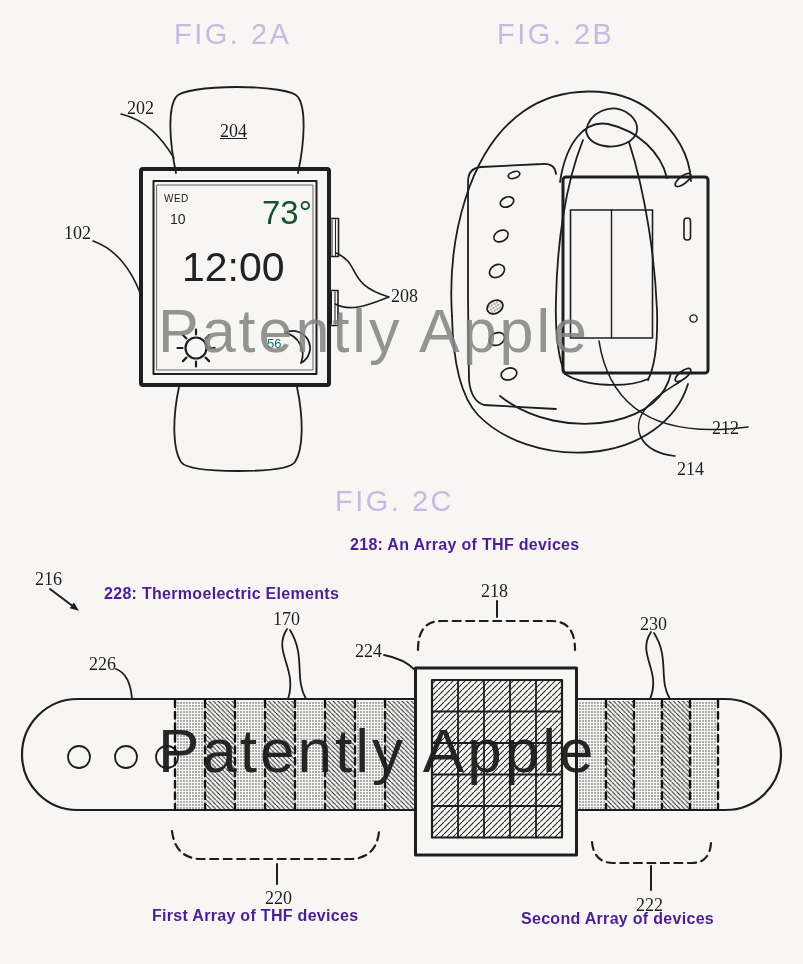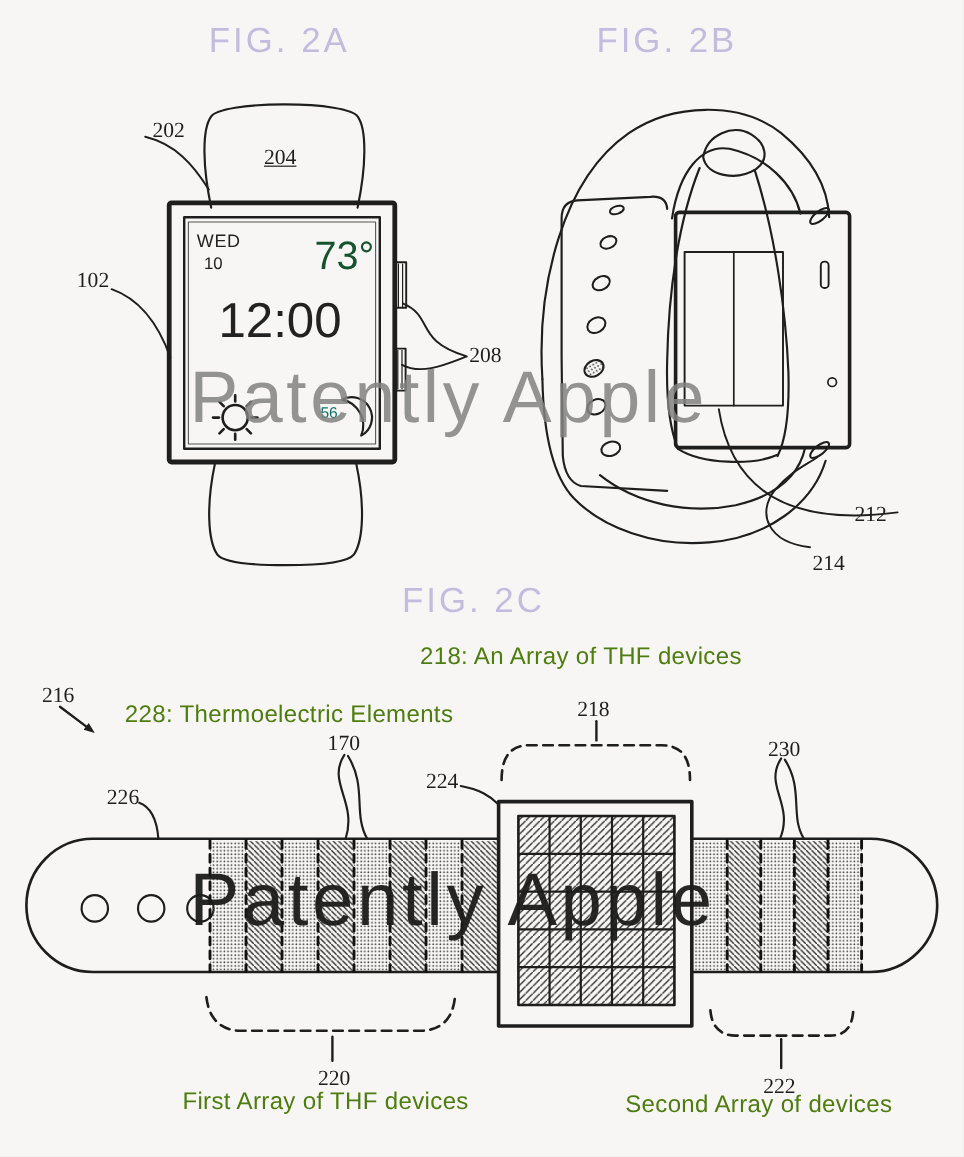--- a/index.html
+++ b/index.html
@@ -10,24 +10,24 @@
   }
   .art{position:absolute;left:0;top:0;width:803px;height:964px;}
   .abs{position:absolute;white-space:nowrap;line-height:1;}
   .fig-title{
     color:#c3bcdf;font-size:29px;letter-spacing:2.5px;font-weight:400;
   }
   .refnum{
     font-family:"Liberation Serif",serif;font-size:18px;color:#1e1e1e;
   }
   .underline{text-decoration:underline;}
-  .caption{color:#4d7c0f;font-size:20px;letter-spacing:0.3px;}
+  .caption{color:#4c1d95;font-size:16px;letter-spacing:0.3px;font-weight:bold;}
   .wm{color:#828282;font-size:61px;letter-spacing:3px;opacity:0.85;}
   .wm2{color:#1c1c1c;font-size:62px;letter-spacing:3px;opacity:0.95;}
-  .face-day{font-size:15px;color:#222;letter-spacing:0.5px;}
+  .face-day{font-size:10px;color:#222;letter-spacing:0.5px;}
   .face-date{font-size:14px;color:#222;}
   .face-temp{font-size:33px;color:#14532d;font-weight:400;}
   .face-time{font-size:41px;color:#222;}
   .face-moonval{font-size:13px;color:#0f766e;}
 </style>
 </head>
 <body>
 
 <div class="canvas">
 

